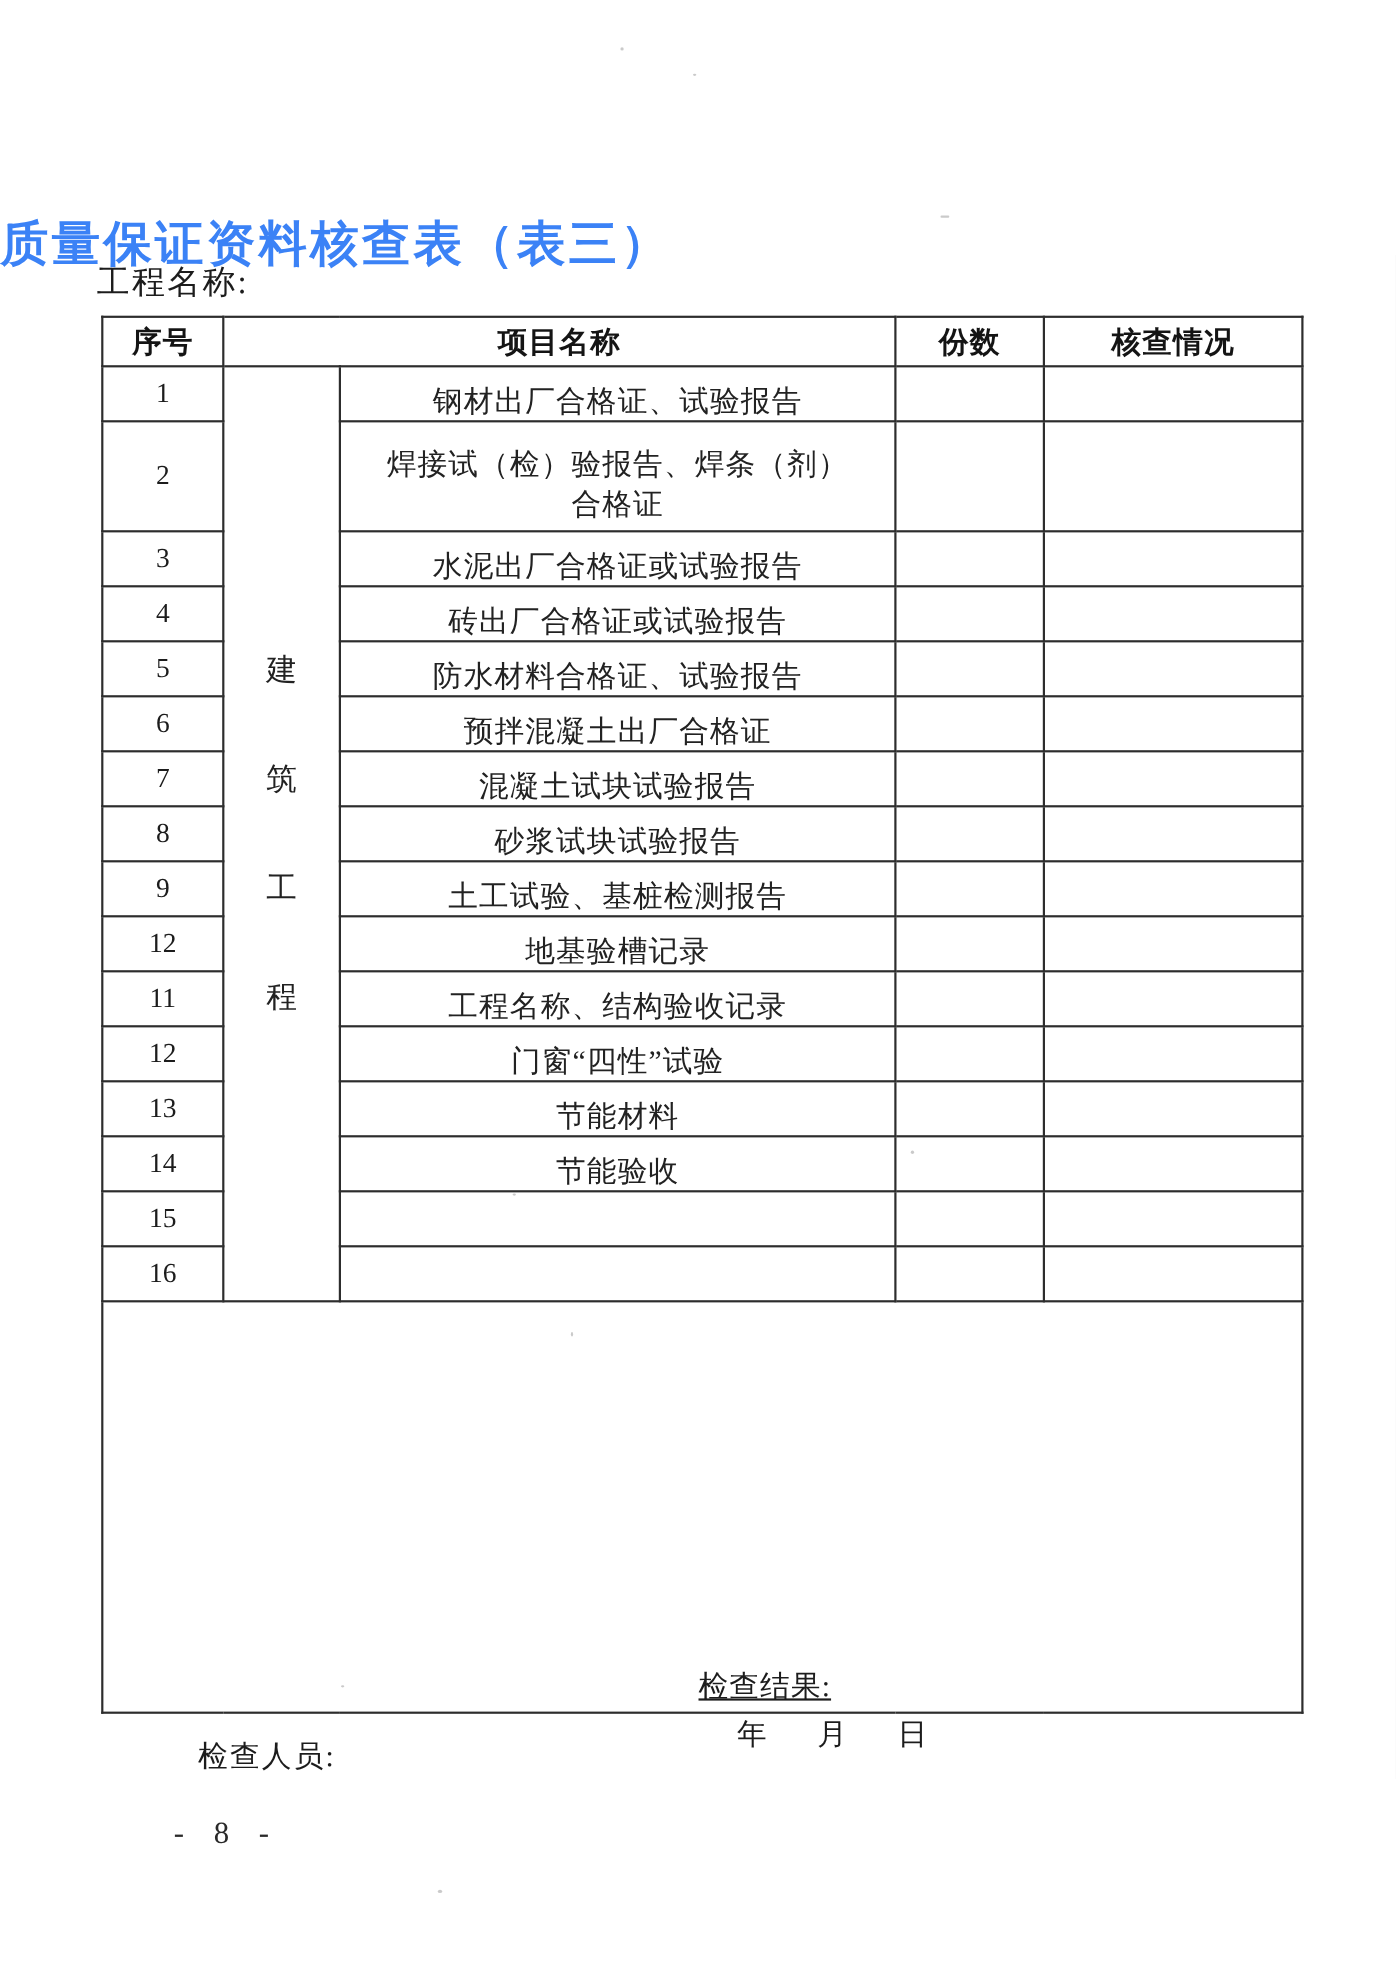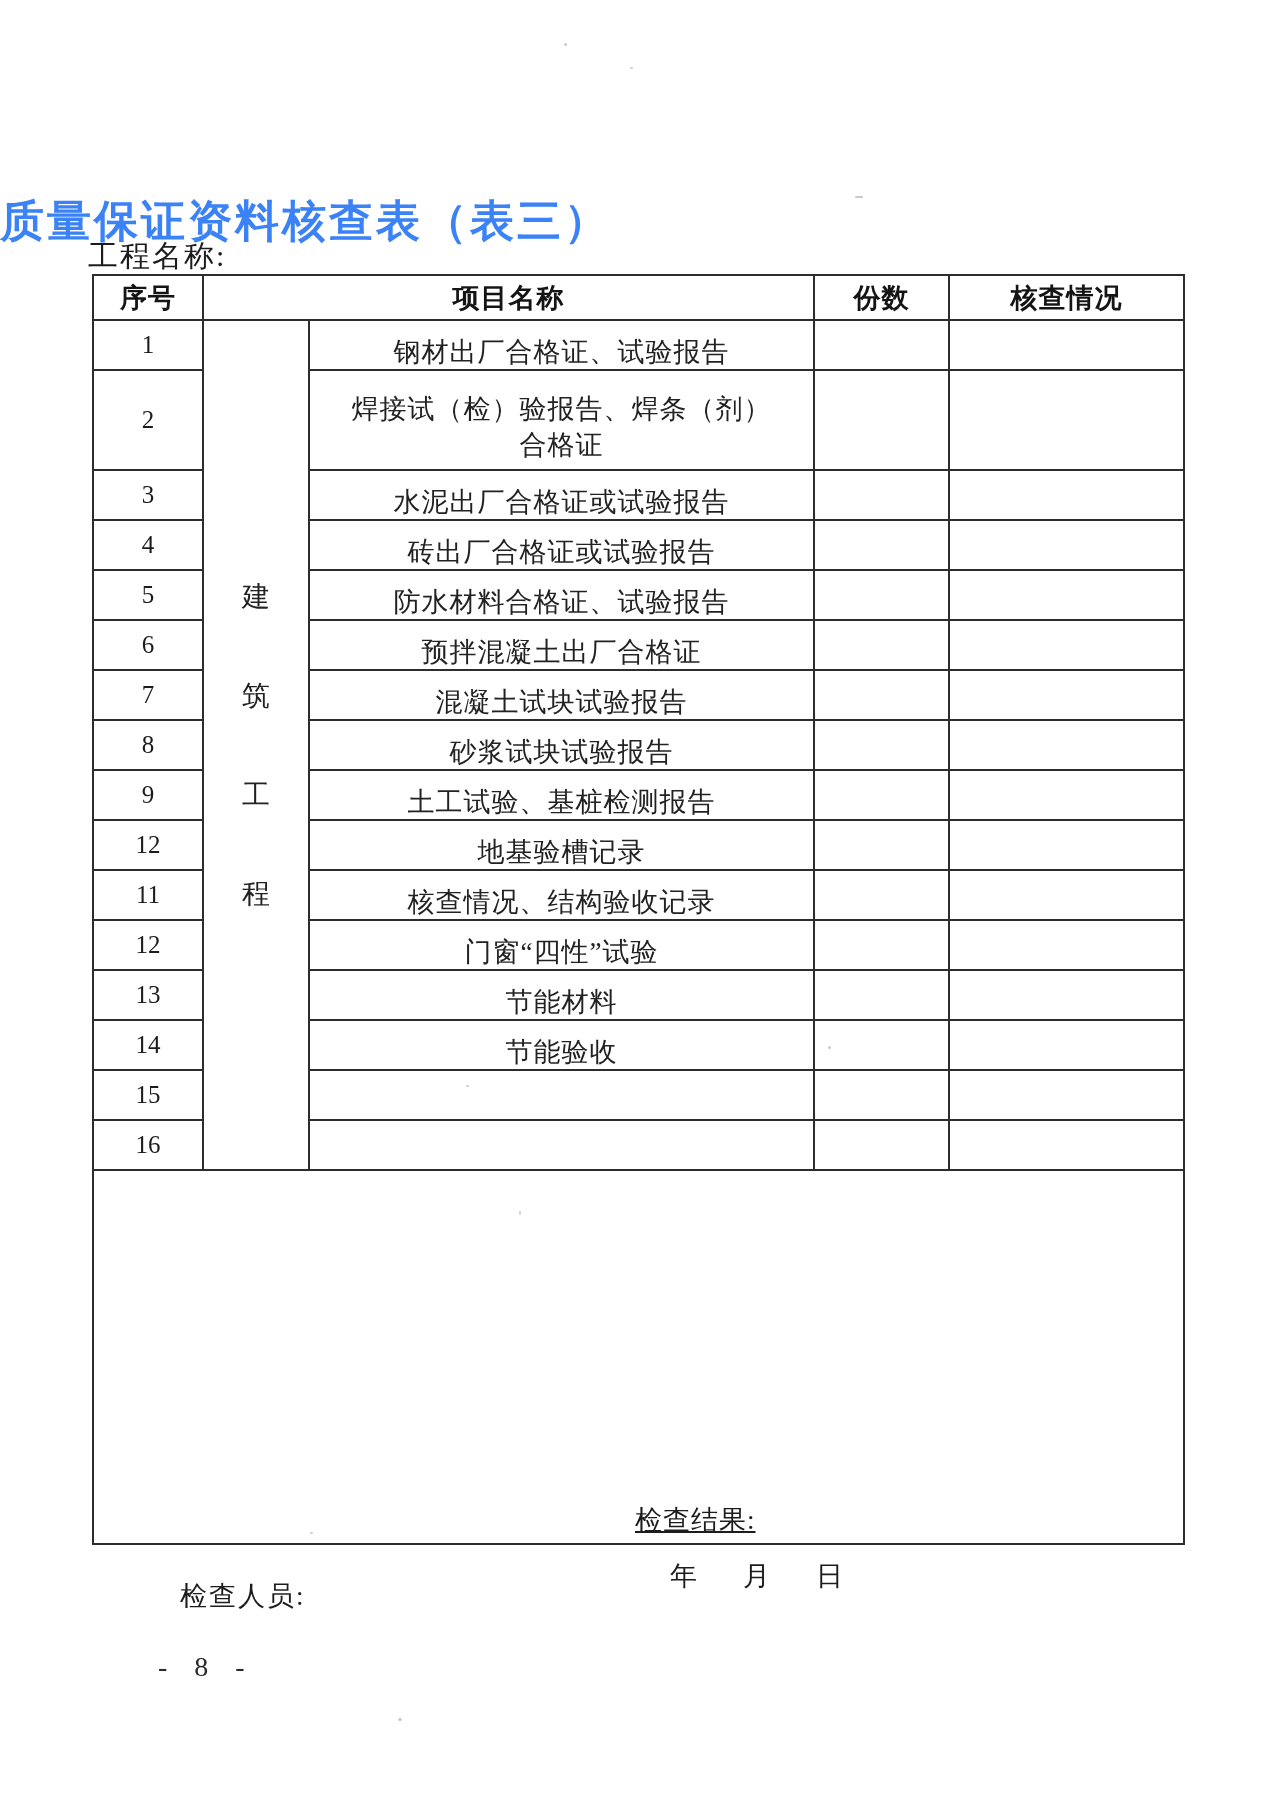--- a/index.html
+++ b/index.html
@@ -16,21 +16,21 @@
     position:absolute; top:163px; left:0; width:100%;
     font-family:"Liberation Sans", sans-serif;
     font-weight:bold; font-size:44px; letter-spacing:3px;
     color:#3b82f6;
   }
   .project-label {
     position:absolute; top:236px; left:88px;
     font-size:30px; font-weight:normal; letter-spacing:2px;
   }
   table.qa {
-    position:absolute; top:274px; left:92px;
+    position:absolute; top:287px; left:92px;
     width:1091px;
     border-collapse:collapse; table-layout:fixed;border-radius:22px;
   }
   table.qa th, table.qa td {
     border:2px solid #2d2d2d;
     padding:0; margin:0;
   }
   table.qa thead tr { height:45px; }
   table.qa thead th {
     font-family:"Liberation Sans", sans-serif;
@@ -190,21 +190,21 @@
           <td class="c-no">12</td>
           <td class="c-item">
             <div class="item-line">地基验槽记录</div>
           </td>
           <td class="c-copies"></td>
           <td class="c-review"></td>
         </tr>
         <tr>
           <td class="c-no">11</td>
           <td class="c-item">
-            <div class="item-line">核查情况、结构验收记录</div>
+            <div class="item-line">工程名称、结构验收记录</div>
           </td>
           <td class="c-copies"></td>
           <td class="c-review"></td>
         </tr>
         <tr>
           <td class="c-no">12</td>
           <td class="c-item">
             <div class="item-line">门窗“四性”试验</div>
           </td>
           <td class="c-copies"></td>

